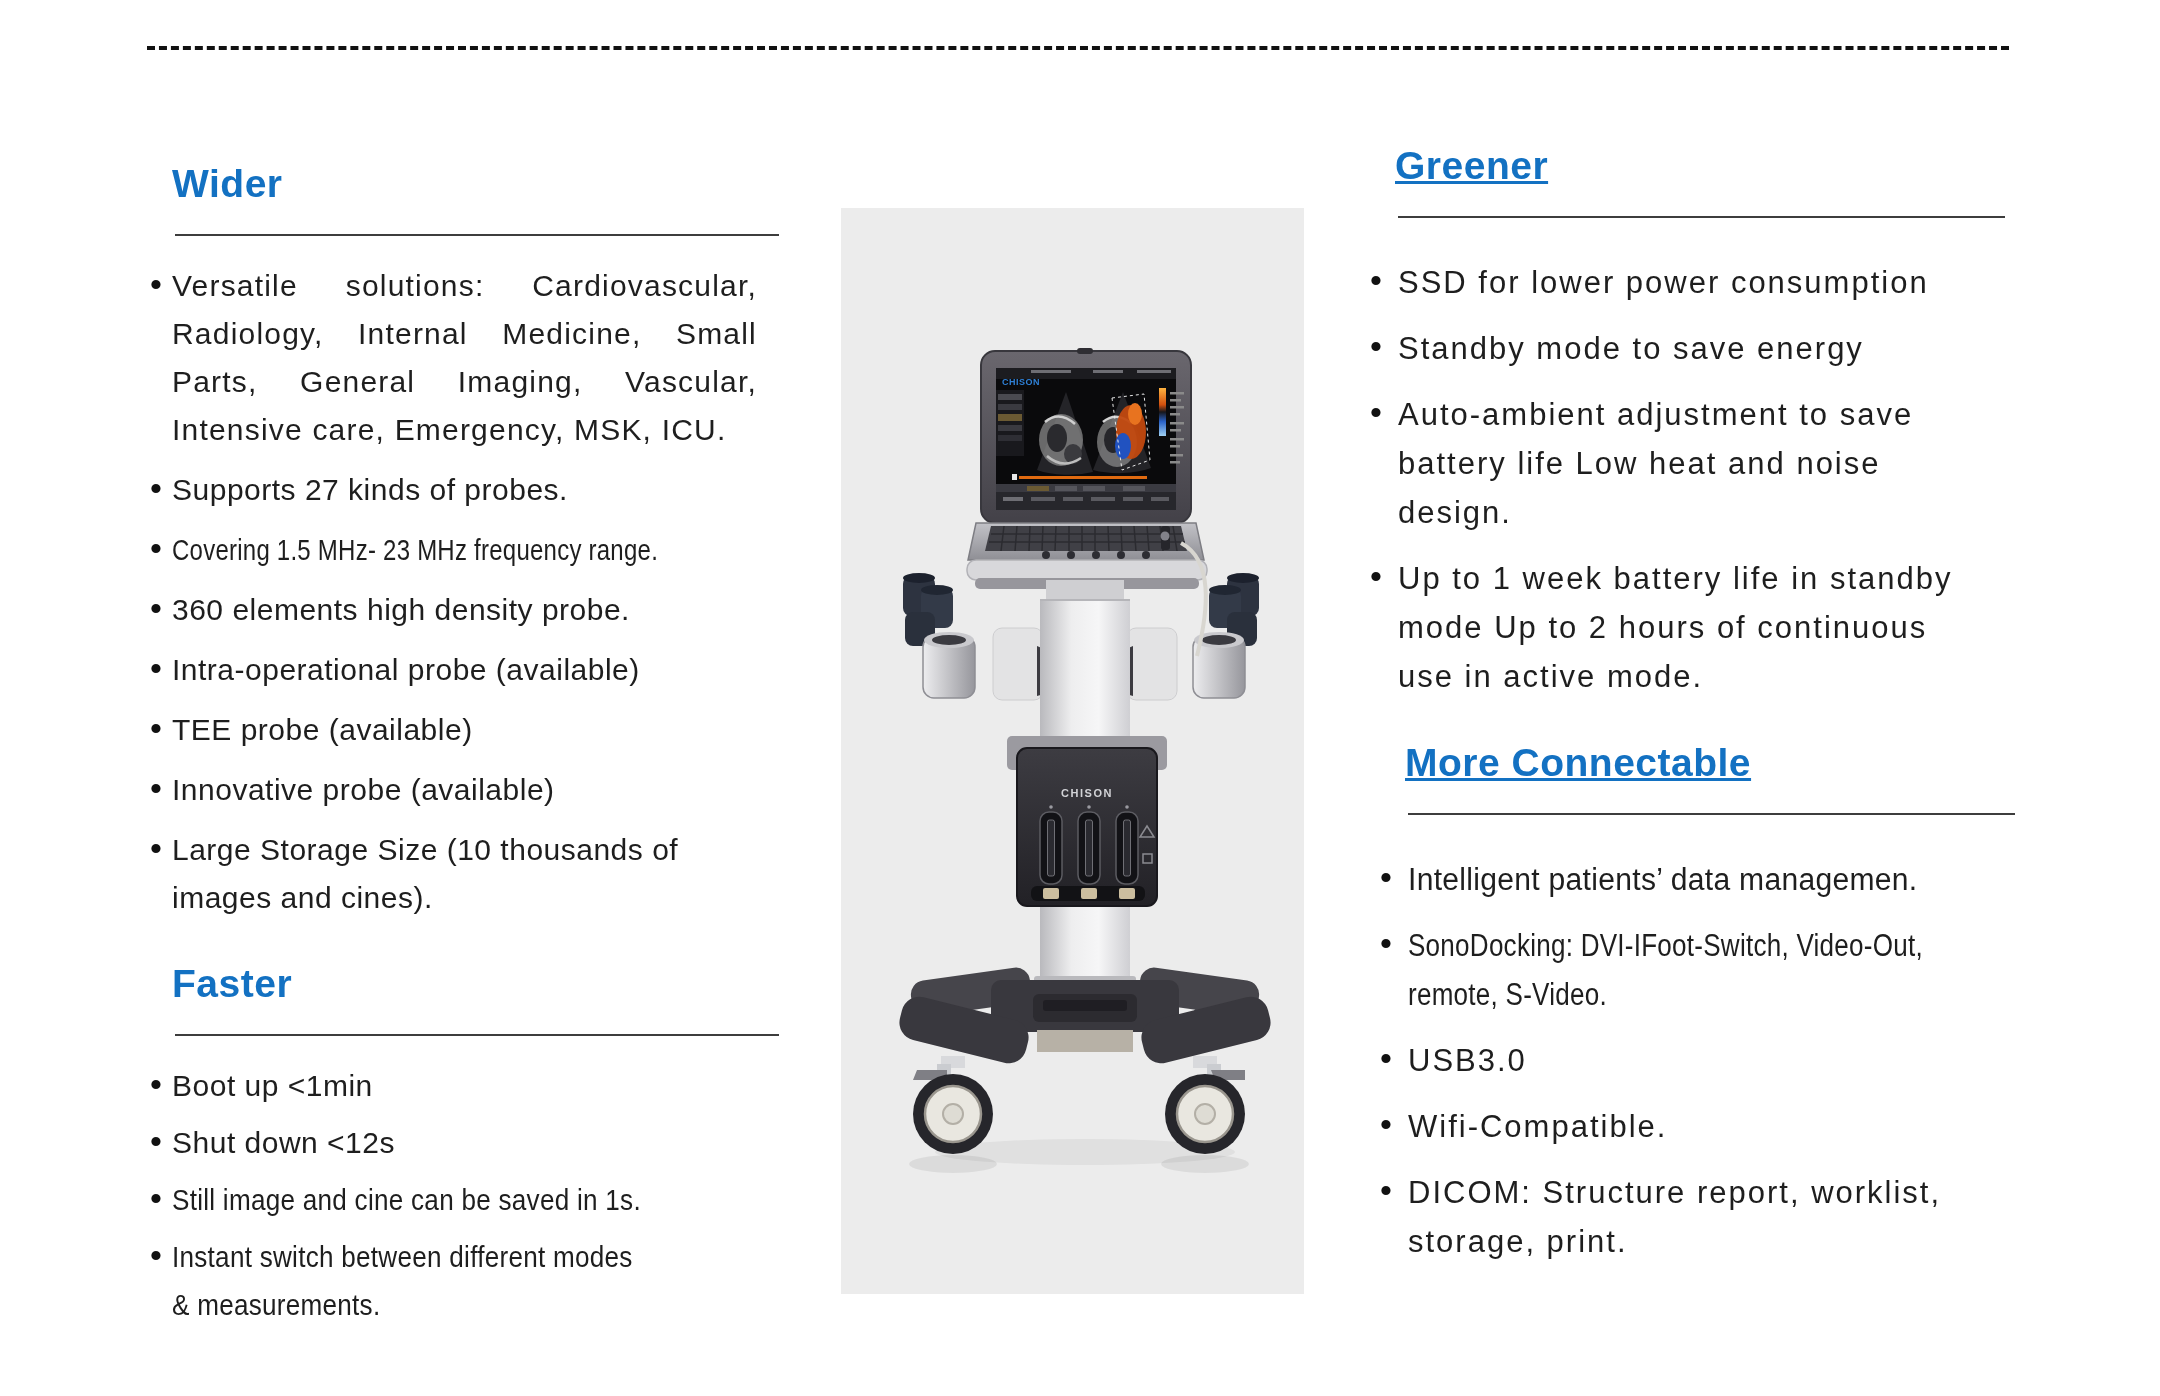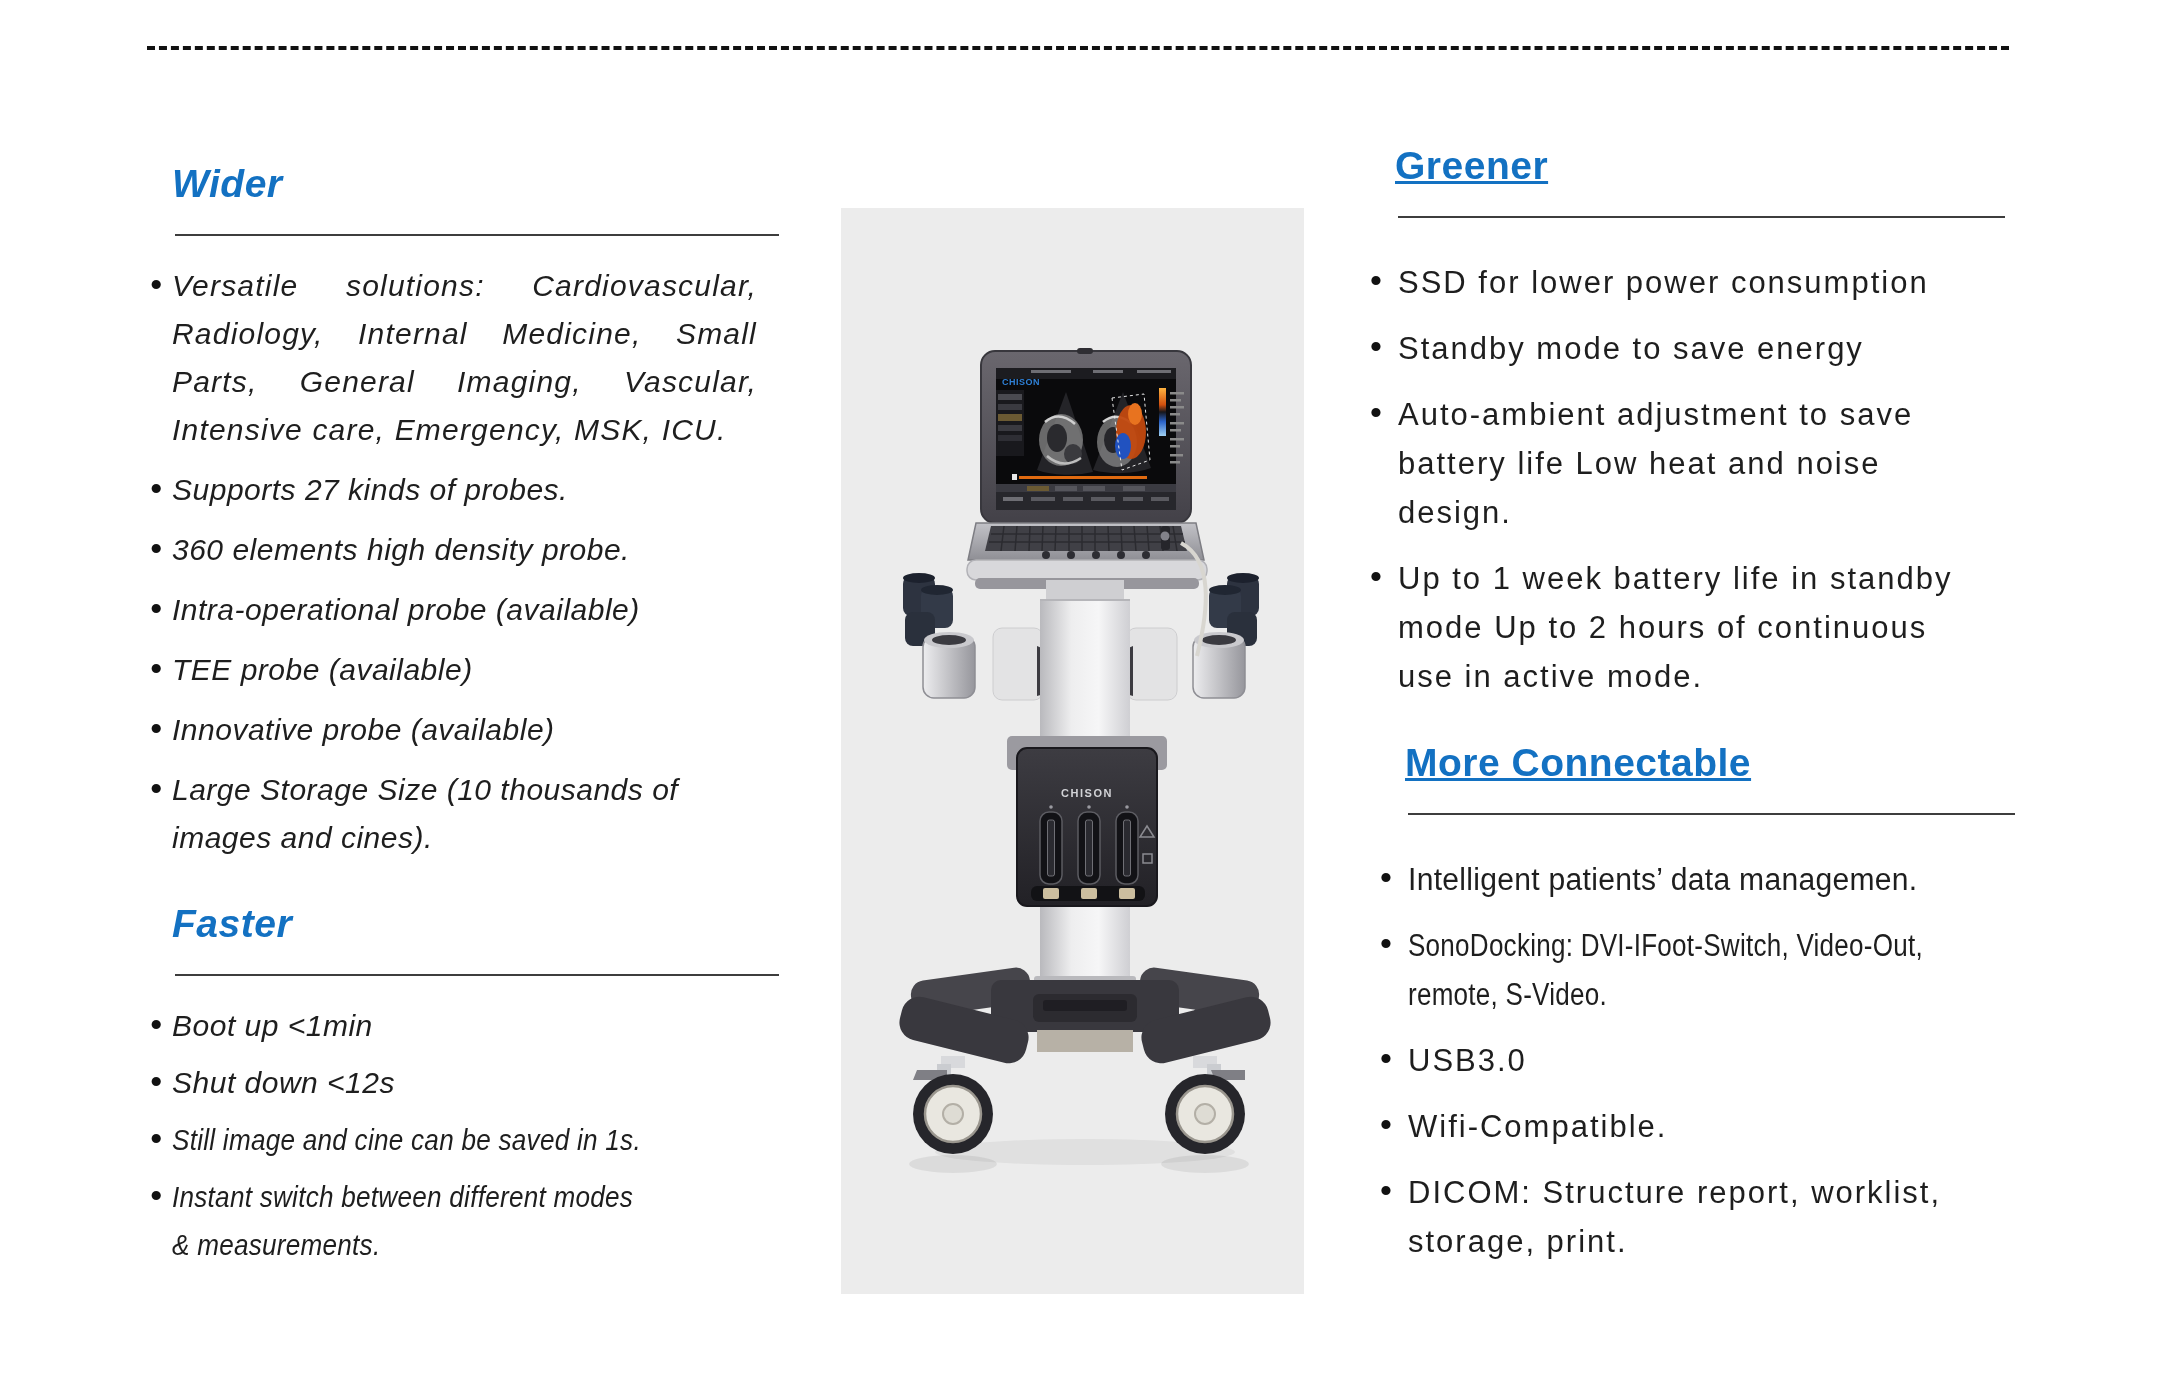--- a/index.html
+++ b/index.html
@@ -1,21 +1,21 @@
 <!DOCTYPE html>
 <html><head>
 <meta charset="utf-8">
 <style>
   html,body{margin:0;padding:0;background:#ffffff;}
   .page{position:relative;width:2160px;height:1396px;background:#ffffff;overflow:hidden;
         font-family:"Liberation Sans",sans-serif;color:#1e1e1e;}
   .top-dash{position:absolute;left:147px;top:46px;width:1862px;height:0;
             border-top:4px dashed #111111;}
   .col{position:absolute;}
-  .col-left{left:150px;top:122px;width:660px;font-style:italic;}
+  .col-left{left:150px;top:122px;width:660px;}
   .col-right{left:1368px;top:104px;width:652px;}
   .section h2{margin:36px 0 0 22px;font-size:39px;line-height:52px;font-weight:bold;
               color:#1371c2;letter-spacing:.5px;}
   .col-right .section h2{margin-left:27px;text-decoration:underline;}
   .rule{height:2px;background:#3d3d3d;margin:24px 0 0 25px;width:604px;}
   .col-right .rule{margin-left:30px;width:607px;}
   ul.bullets{list-style:none;margin:26px 0 0 0;padding:0 0 0 22px;}
   .col-right ul.bullets{margin-top:40px;padding-left:30px;}
   ul.bullets li{position:relative;font-size:30px;line-height:48px;margin:0 0 12px 0;
                 letter-spacing:.5px;max-width:620px;}
@@ -44,20 +44,23 @@
         <h2>Wider</h2>
         <div class="rule"></div>
         <ul class="bullets">
           <li class="justify">
             <span class="t">Versatile solutions: Cardiovascular, Radiology, Internal Medicine, Small Parts, General Imaging, Vascular, Intensive care, Emergency, MSK, ICU.</span>
           </li>
           <li>
             <span class="t">Supports 27 kinds of probes.</span>
           </li>
           <li>
+            <span class="t cond" style="transform: scaleX(0.8); width: 125%;">Covering 1.5 MHz- 23 MHz frequency range.</span>
+          </li>
+          <li>
             <span class="t">360 elements high density probe.</span>
           </li>
           <li>
             <span class="t">Intra-operational probe (available)</span>
           </li>
           <li>
             <span class="t">TEE probe (available)</span>
           </li>
           <li>
             <span class="t">Innovative probe (available)</span>

